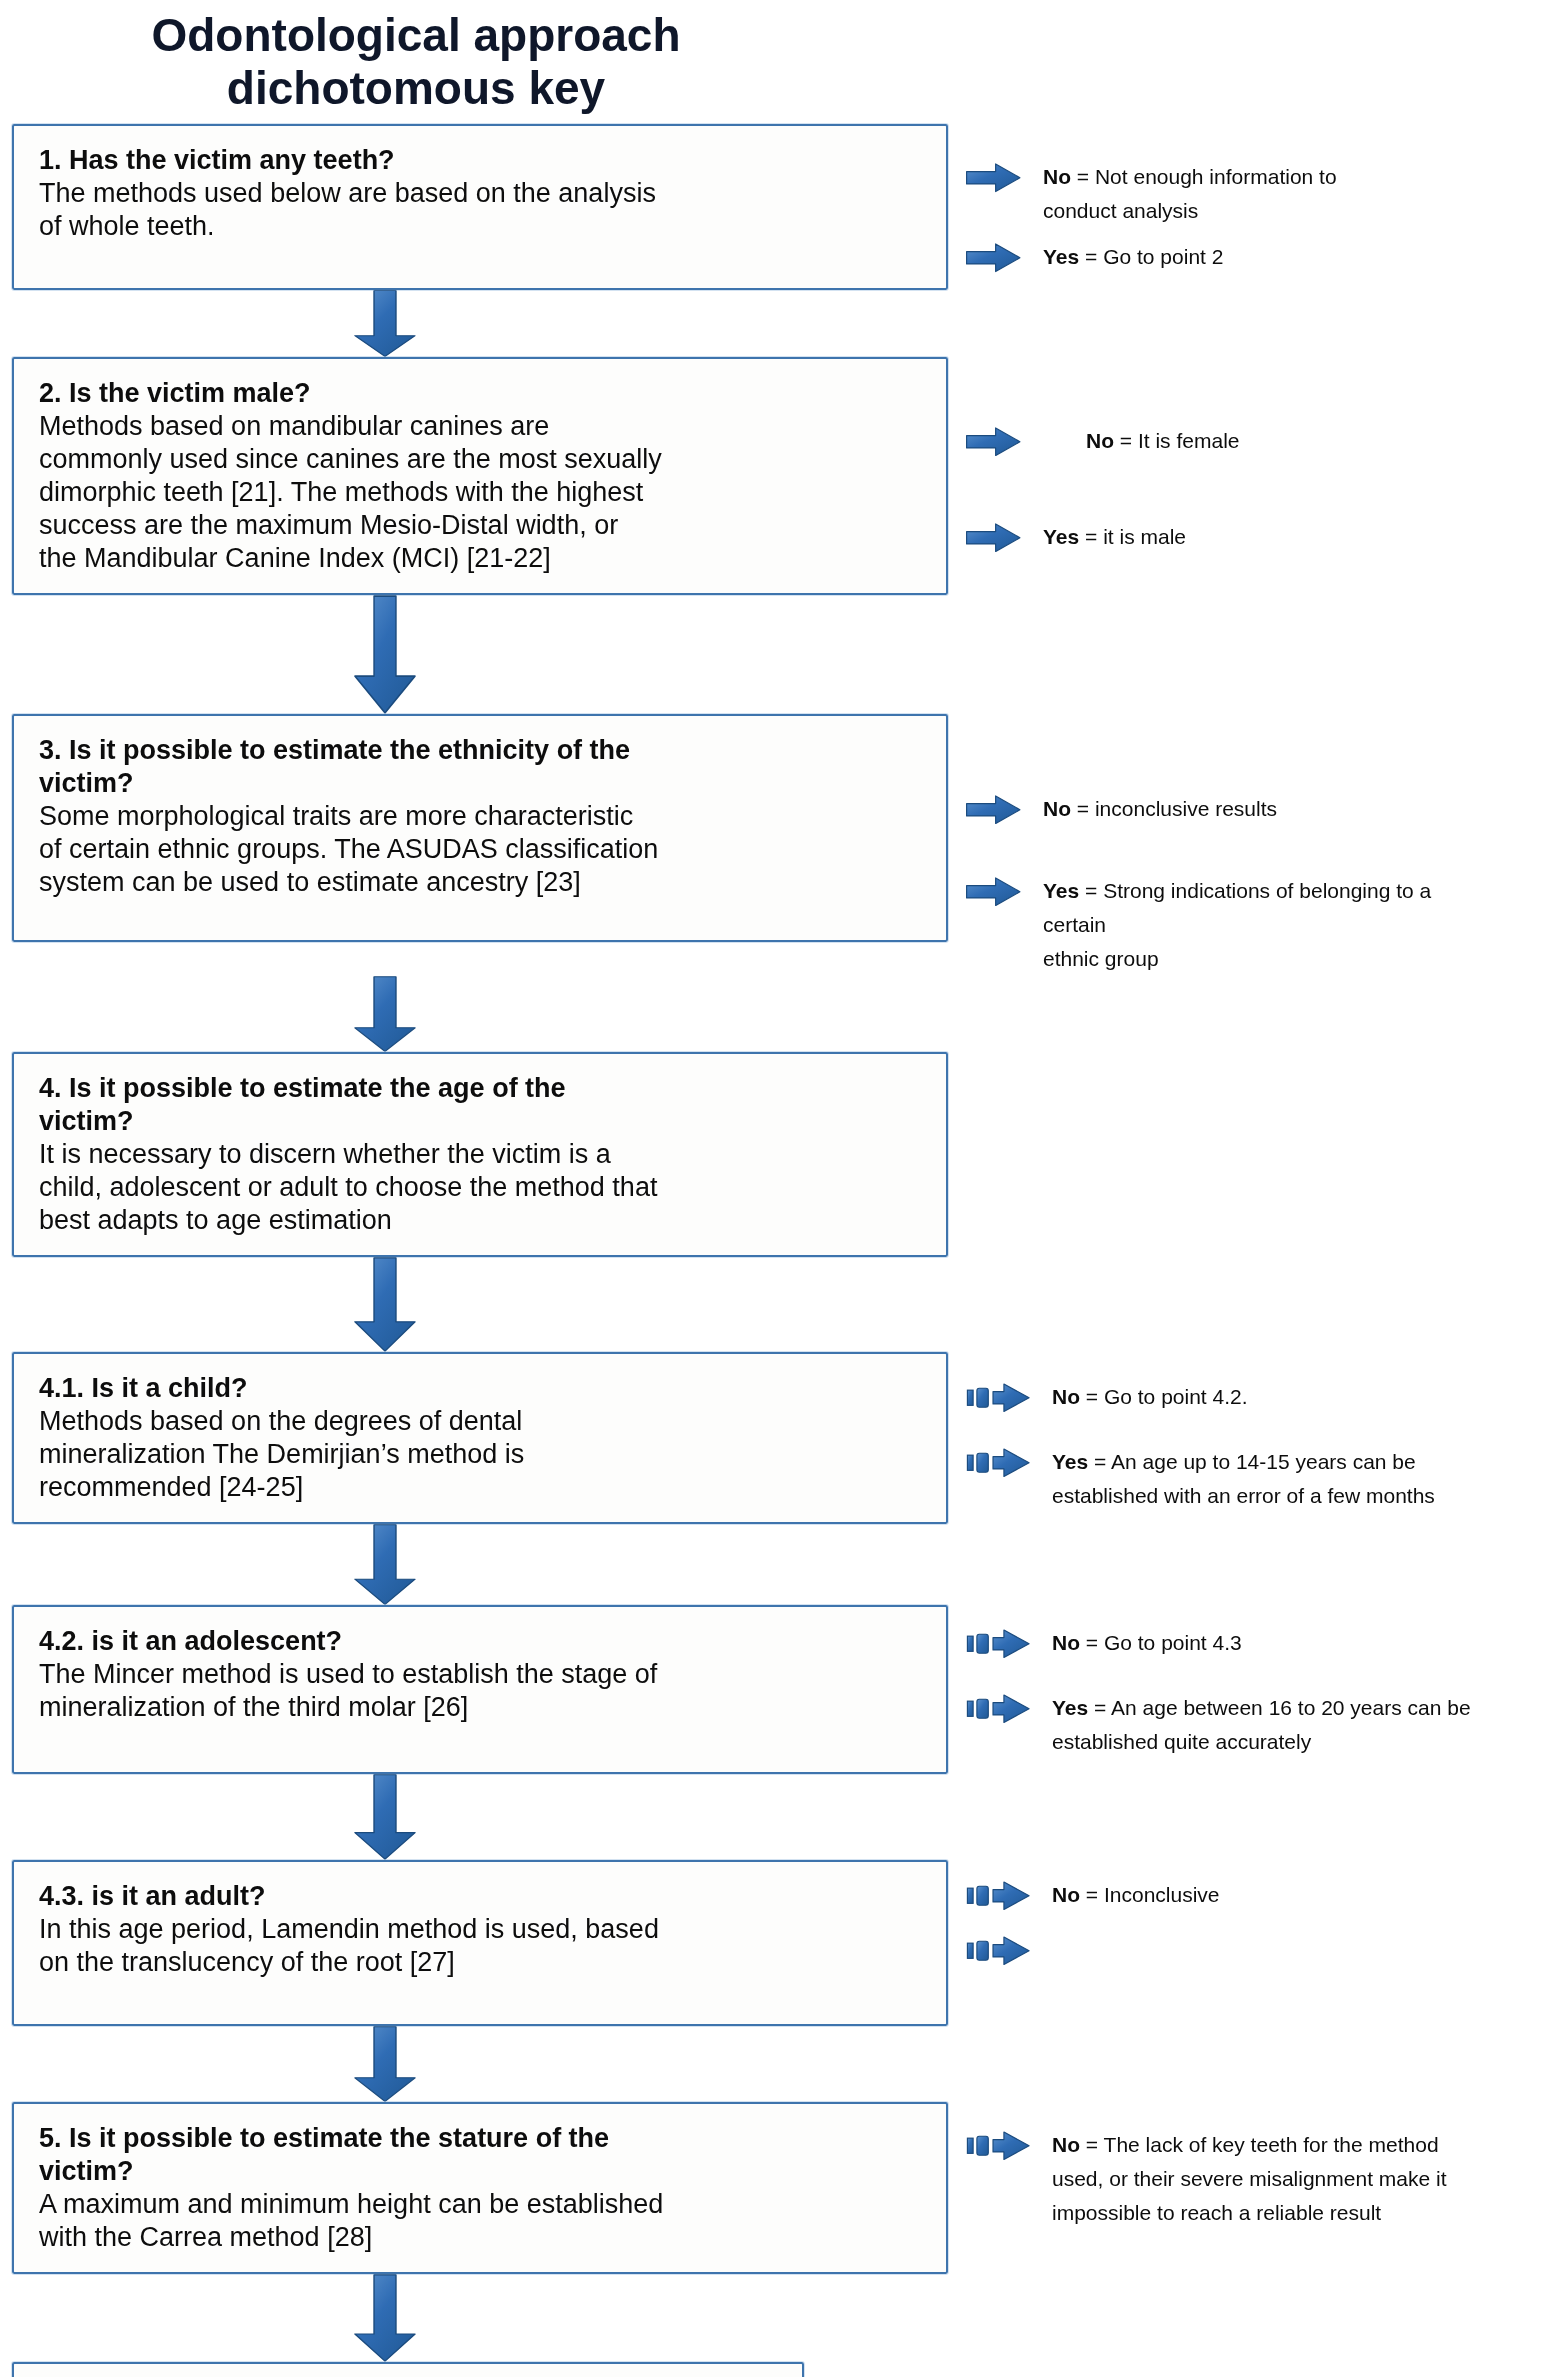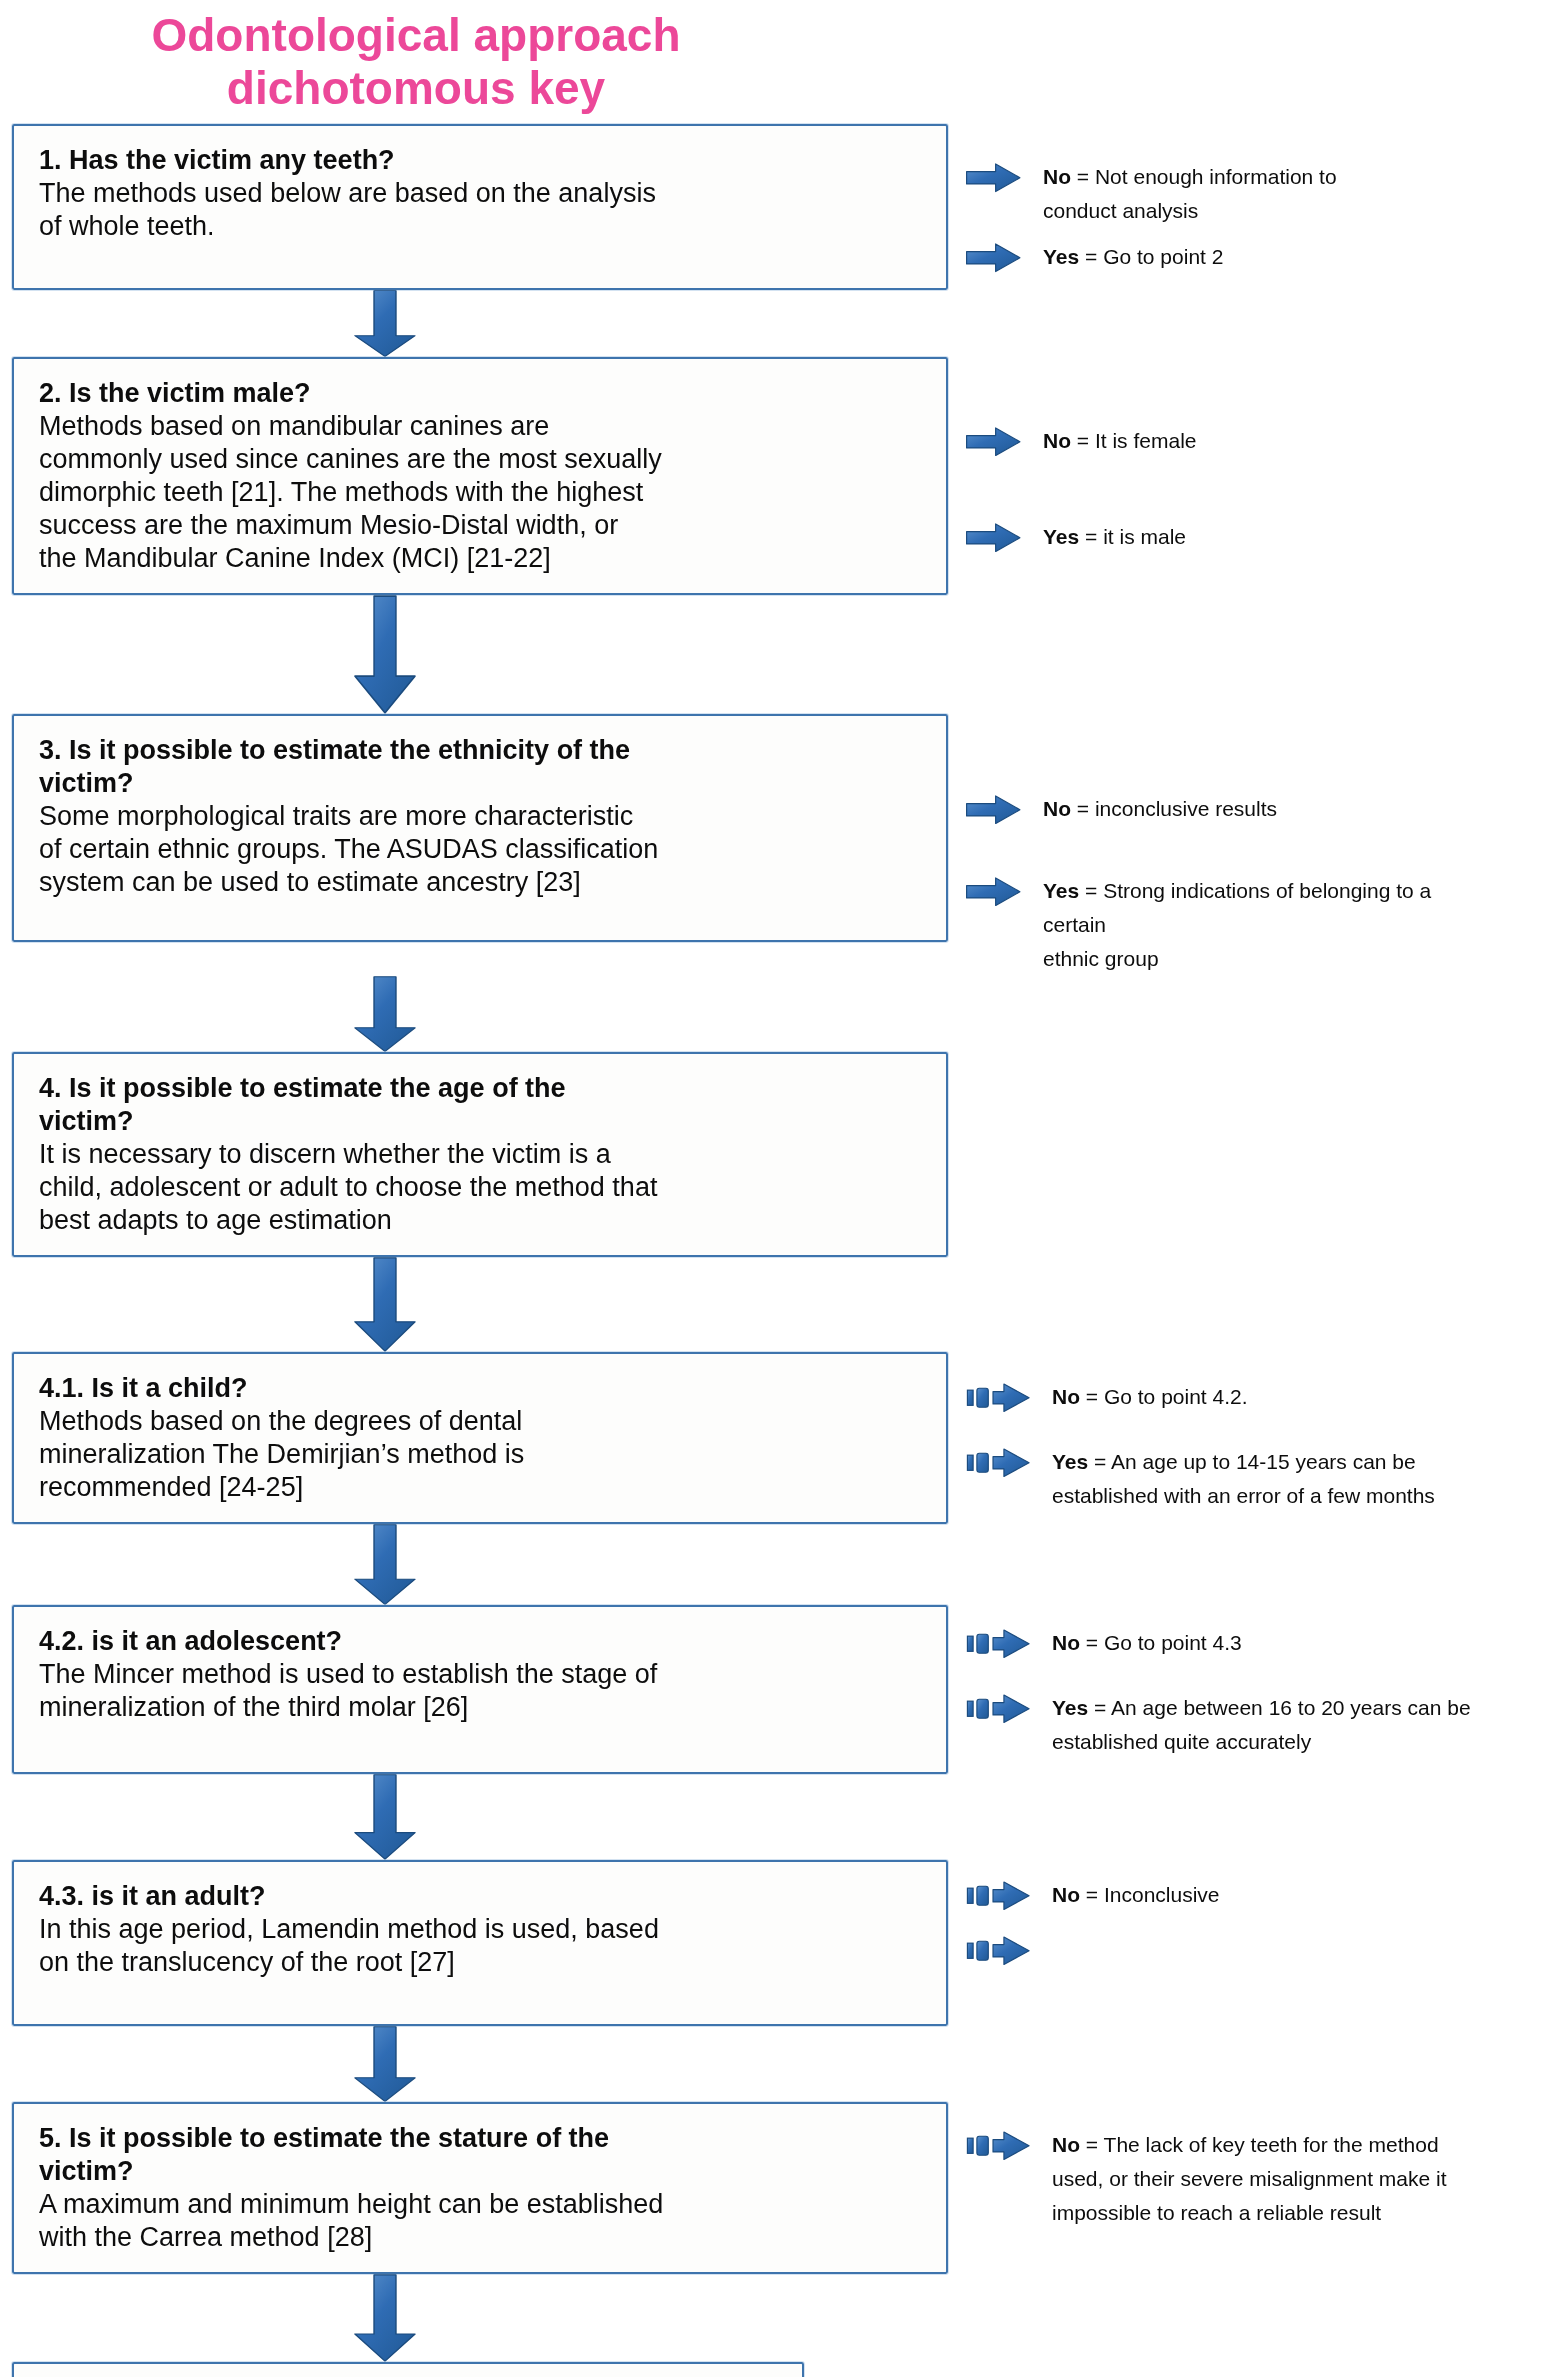--- a/index.html
+++ b/index.html
@@ -5,21 +5,21 @@
   html,body{margin:0;padding:0;background:#ffffff;}
   body{
     width:1563px;height:2519px;overflow:hidden;position:relative;
     font-family:"Liberation Sans","DejaVu Sans",sans-serif;
     color:#0d0d0d;
   }
   .canvas{position:absolute;inset:0;display:flex;flex-direction:column;align-items:flex-start;}
   .title{
     width:832px;margin-top:8.6px;text-align:center;
     font-size:46px;font-weight:bold;line-height:1.16;
-    white-space:pre-line;color:#ec4899;
+    white-space:pre-line;color:#0f172a;
   }
   .row{display:flex;flex-direction:row;align-items:flex-start;width:100%;}
   .qbox{
     box-sizing:border-box;width:936px;margin-left:12px;flex:none;
     border:2.4px solid #3e74ad;border-radius:2.4px;background:#fdfdfc;
     box-shadow:0 0 0 1px rgba(158,190,224,.45);
     padding:18px 25px;font-size:27px;line-height:33px;
   }
   .qhead{font-weight:bold;white-space:pre-line;}
   .qbody{white-space:pre-line;}
@@ -100,21 +100,21 @@
   <div class="row">
     <div class="qbox">
       <div class="qhead">2. Is the victim male?</div>
       <div class="qbody">Methods based on mandibular canines are
 commonly used since canines are the most sexually
 dimorphic teeth [21]. The methods with the highest
 success are the maximum Mesio-Distal width, or
 the Mandibular Canine Index (MCI) [21-22]</div>
     </div>
     <div class="answers">
-      <div class="answer" style="margin-top:67px;">
+      <div class="answer" style="margin-top:67px;gap:43px;">
         <svg width="55" height="29.5" viewBox="0 0 115 62">
             <use href="#arrow-right-shape"></use>
           </svg>
         <div class="ans-text"><b>No</b> <span>= It is female</span></div>
       </div>
       <div class="answer" style="margin-top:62px;">
         <svg width="55" height="29.5" viewBox="0 0 115 62">
             <use href="#arrow-right-shape"></use>
           </svg>
         <div class="ans-text"><b>Yes</b> <span>= it is male</span></div>

